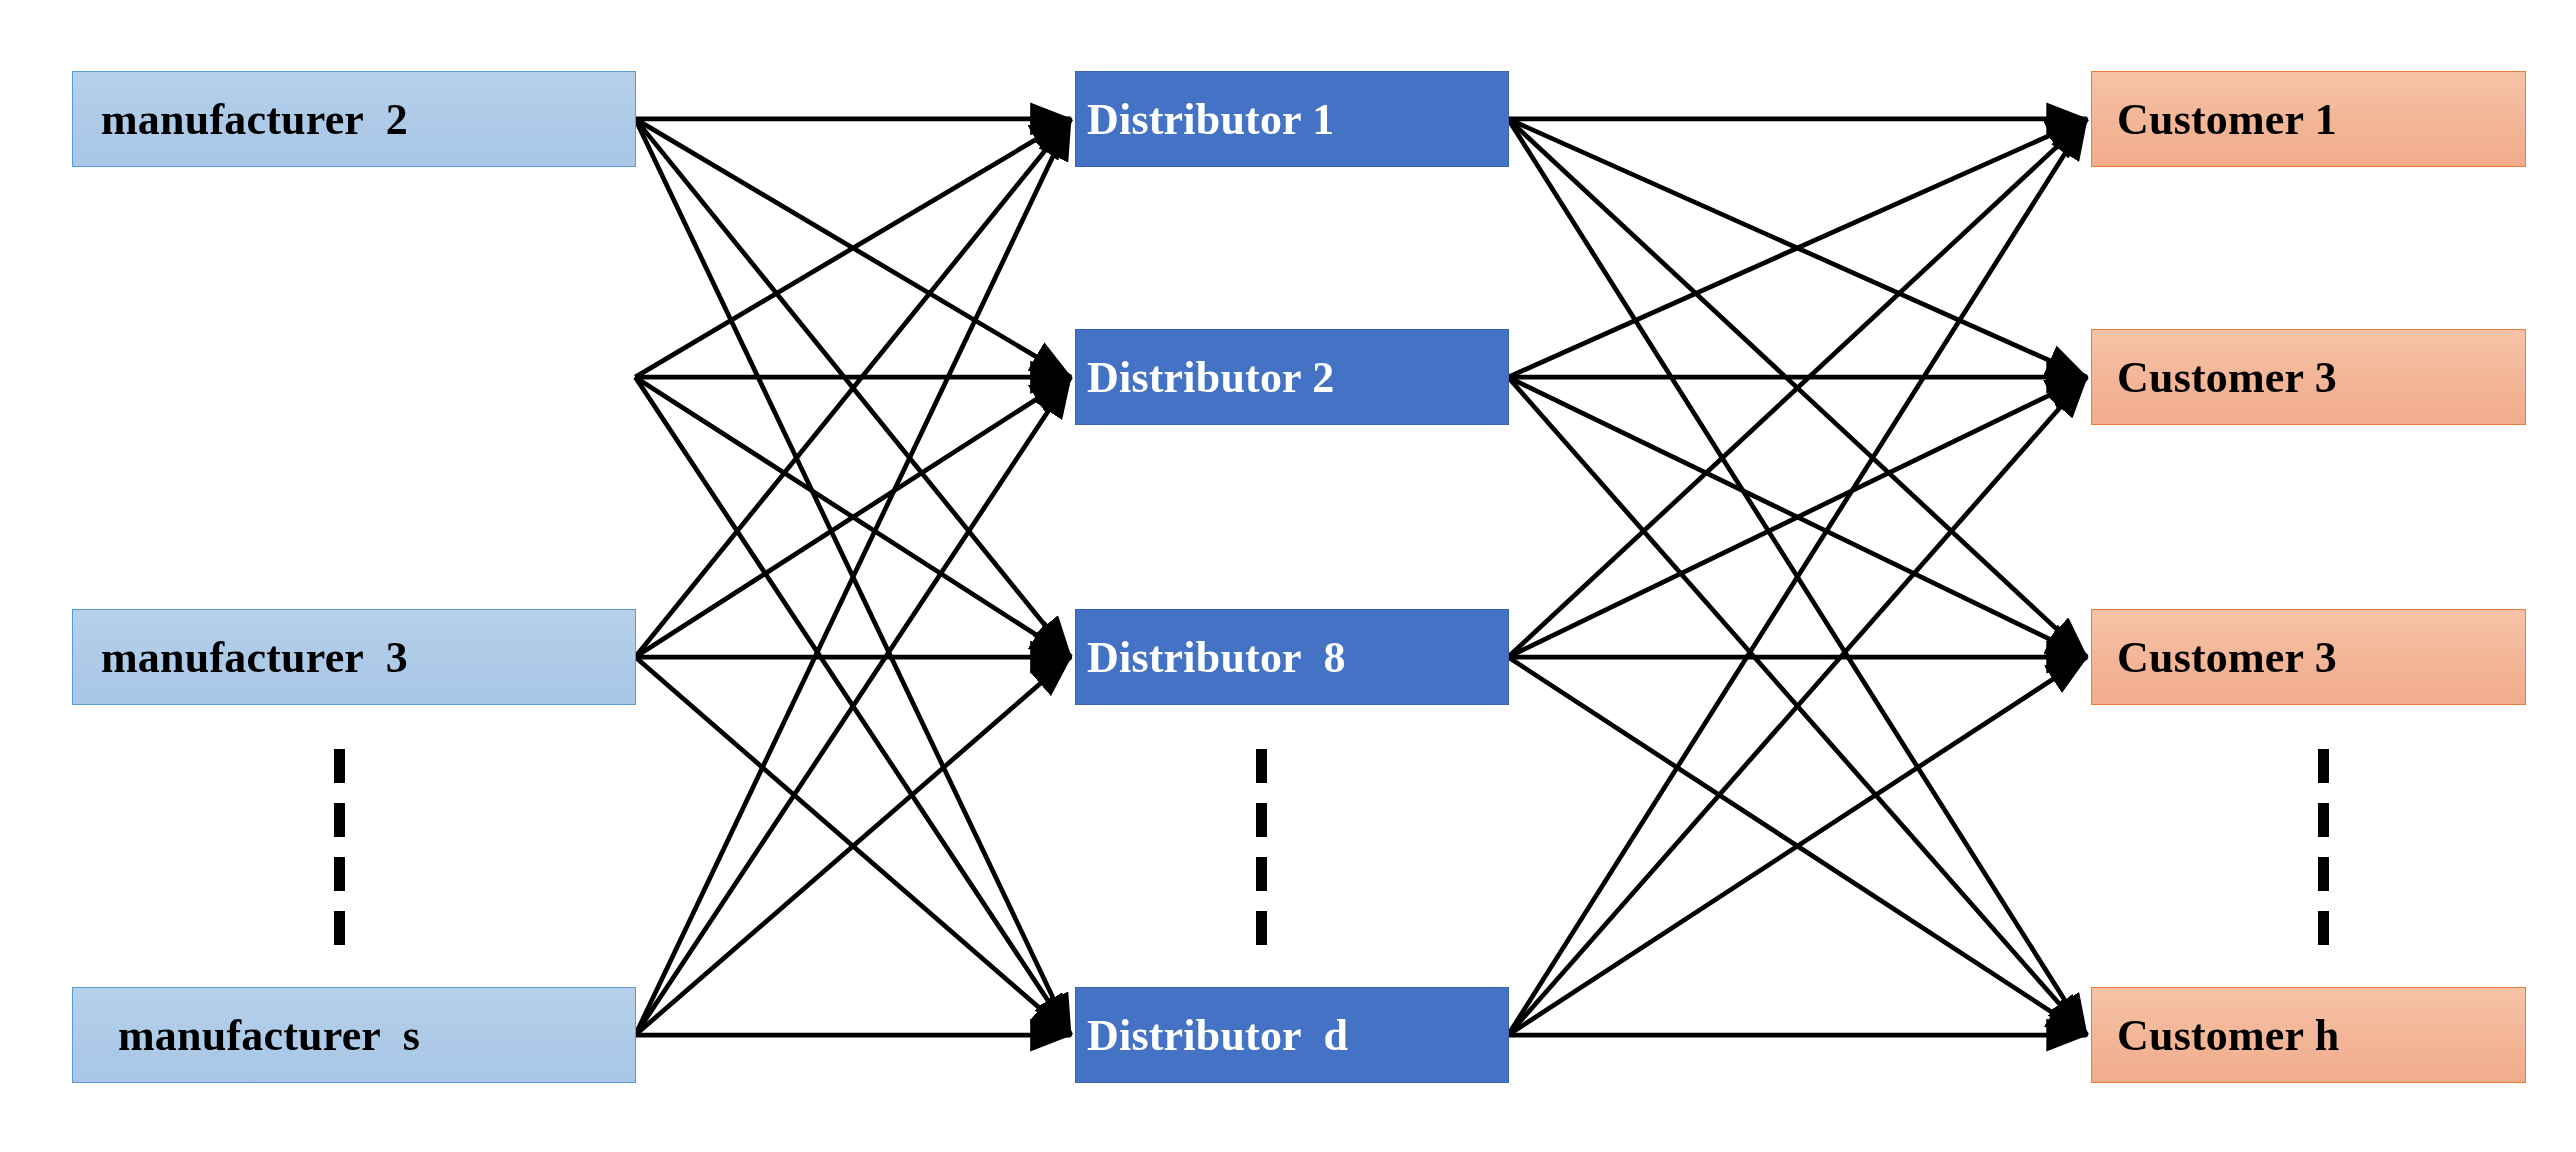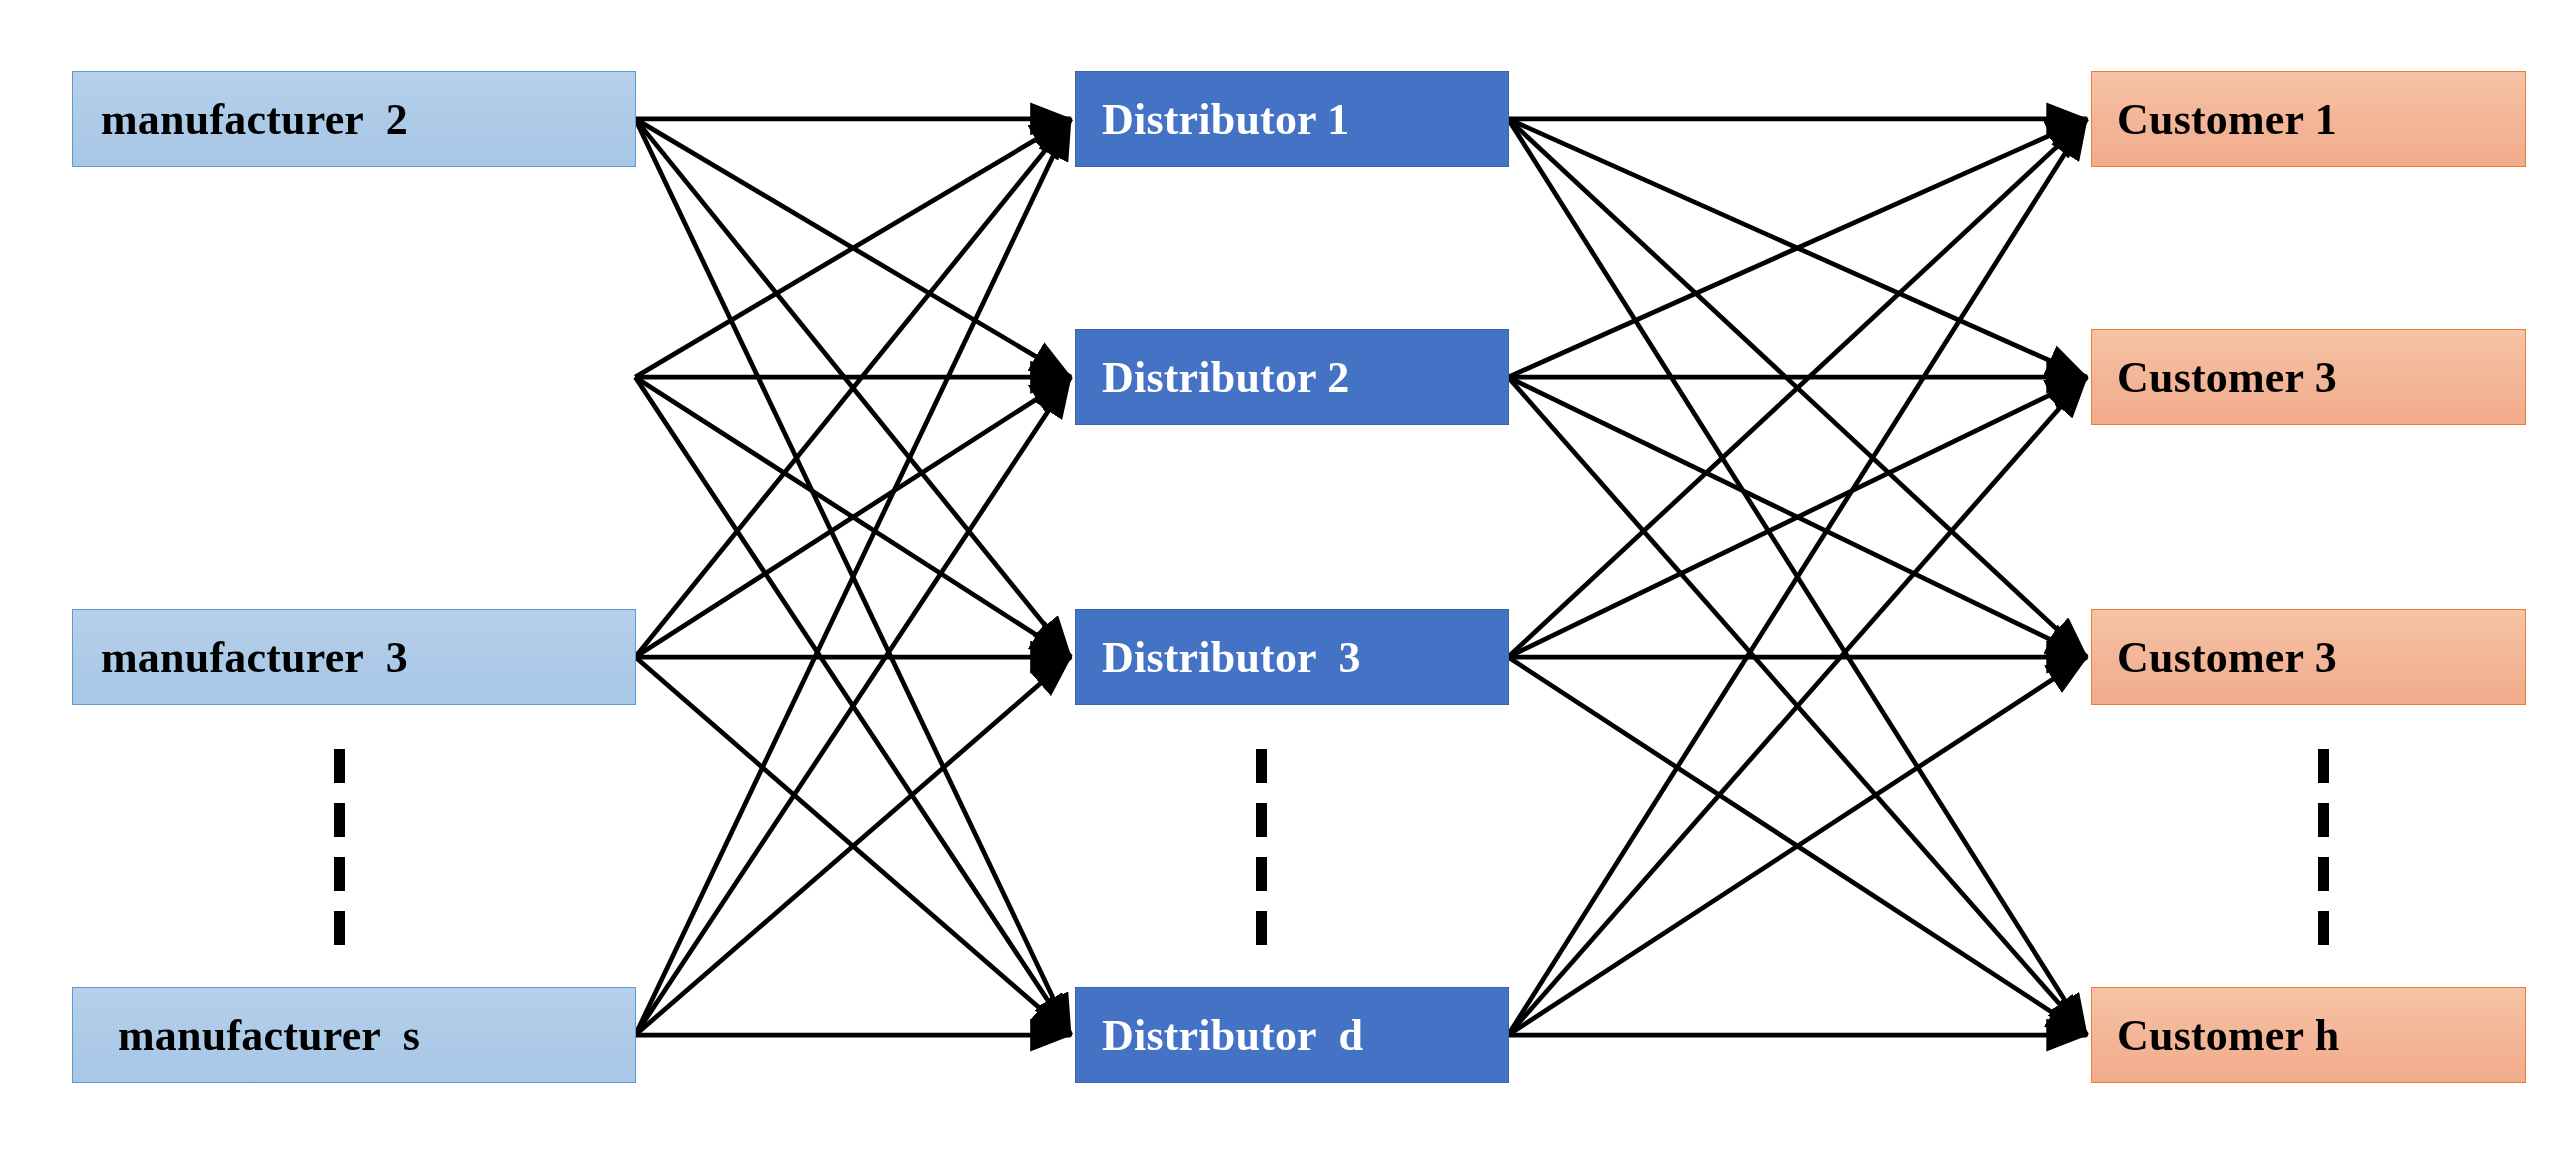--- a/index.html
+++ b/index.html
@@ -54,21 +54,21 @@
     color: #000000;
     padding-left: 28px;
     font-size: 44px;
   }
 
   
   .node.distributor {
     background: #4472c4;
     border: 0.9px solid #3a63ad;
     color: #ffffff;
-    padding-left: 26px;
+    padding-left: 11px;
     font-size: 44px;
   }
 
   
   .node.customer {
     background: linear-gradient(to bottom, #f6c3a6 0%, #f3b698 50%, #f1ac8c 100%);
     border: 1.9px solid #ed7d31;
     color: #000000;
     padding-left: 25px;
     font-size: 44px;
@@ -168,21 +168,21 @@
 
   <div class="node distributor" style="left:1075px; top:71px; width:434px; height:96px;">
     <span class="node-label">Distributor 1</span>
   </div>
 
   <div class="node distributor" style="left:1075px; top:329px; width:434px; height:96px;">
     <span class="node-label">Distributor 2</span>
   </div>
 
   <div class="node distributor" style="left:1075px; top:609px; width:434px; height:96px;">
-    <span class="node-label">Distributor  3</span>
+    <span class="node-label">Distributor  8</span>
   </div>
 
   <div class="ellipsis" style="left:1256px; top:749px; width:11.3px; height:196px;">
     <span class="dash"></span>
     <span class="dash"></span>
     <span class="dash"></span>
     <span class="dash"></span>
   </div>
 
   <div class="node distributor" style="left:1075px; top:987px; width:434px; height:96px;">

